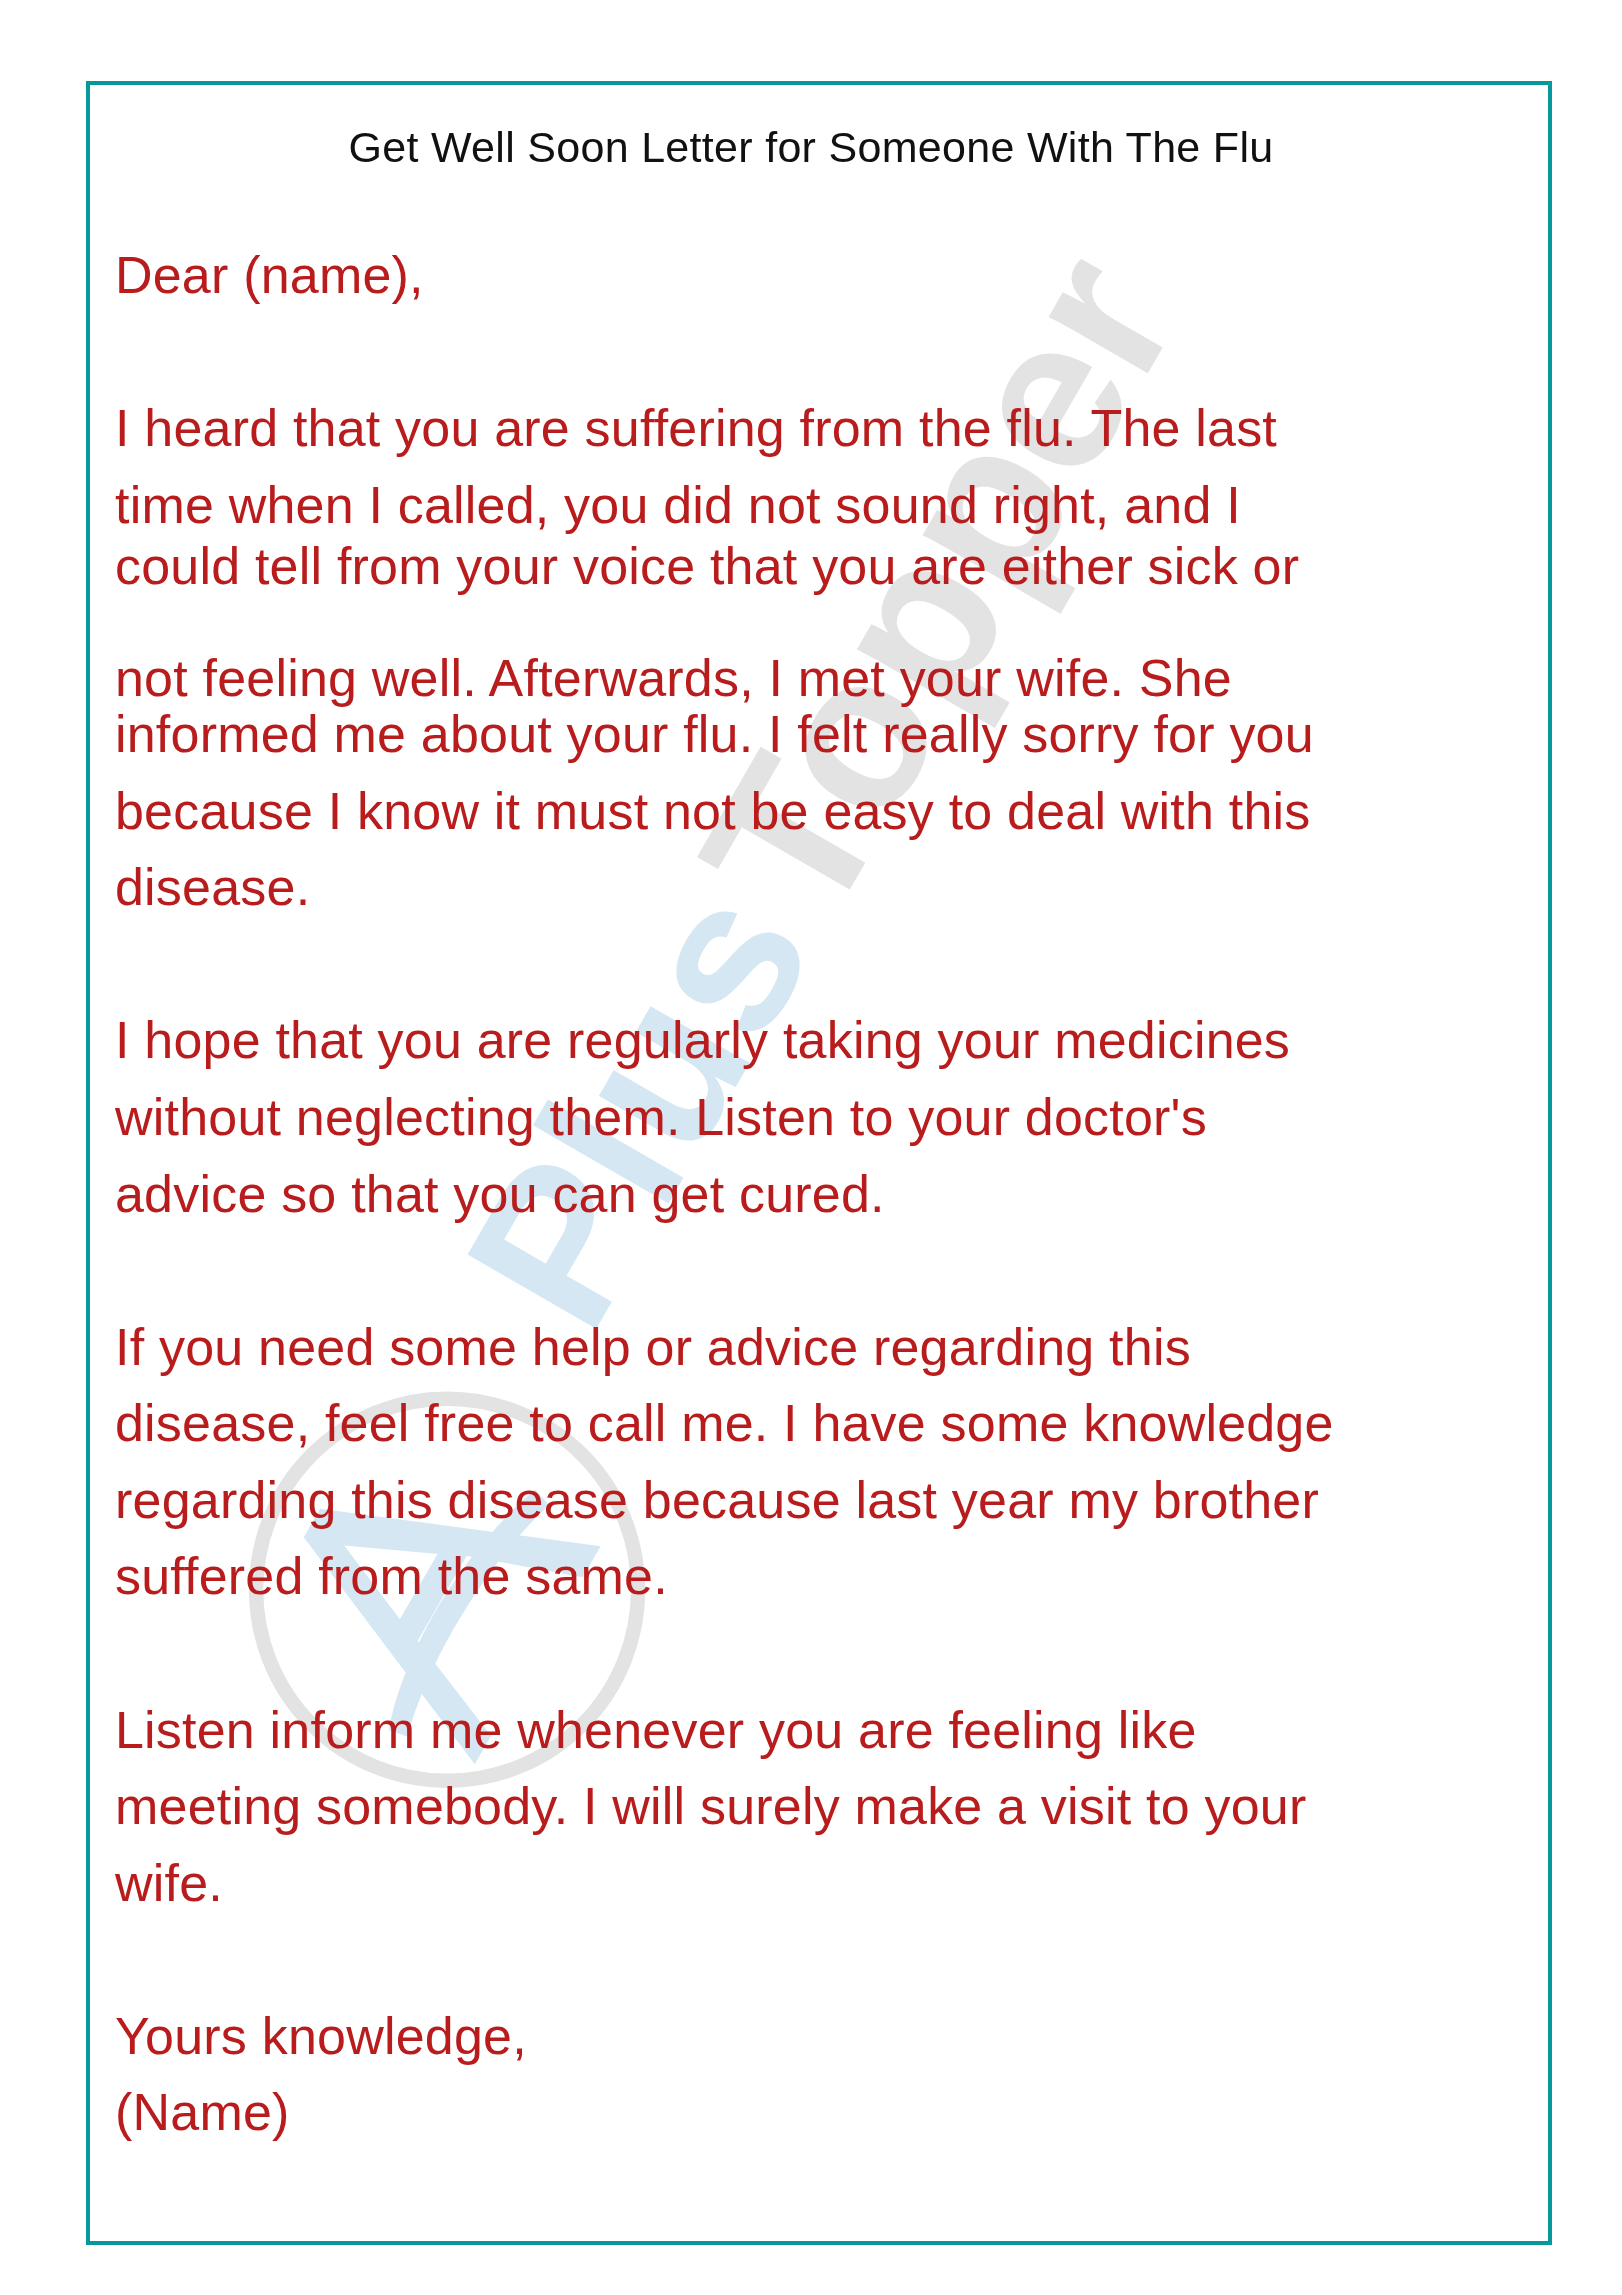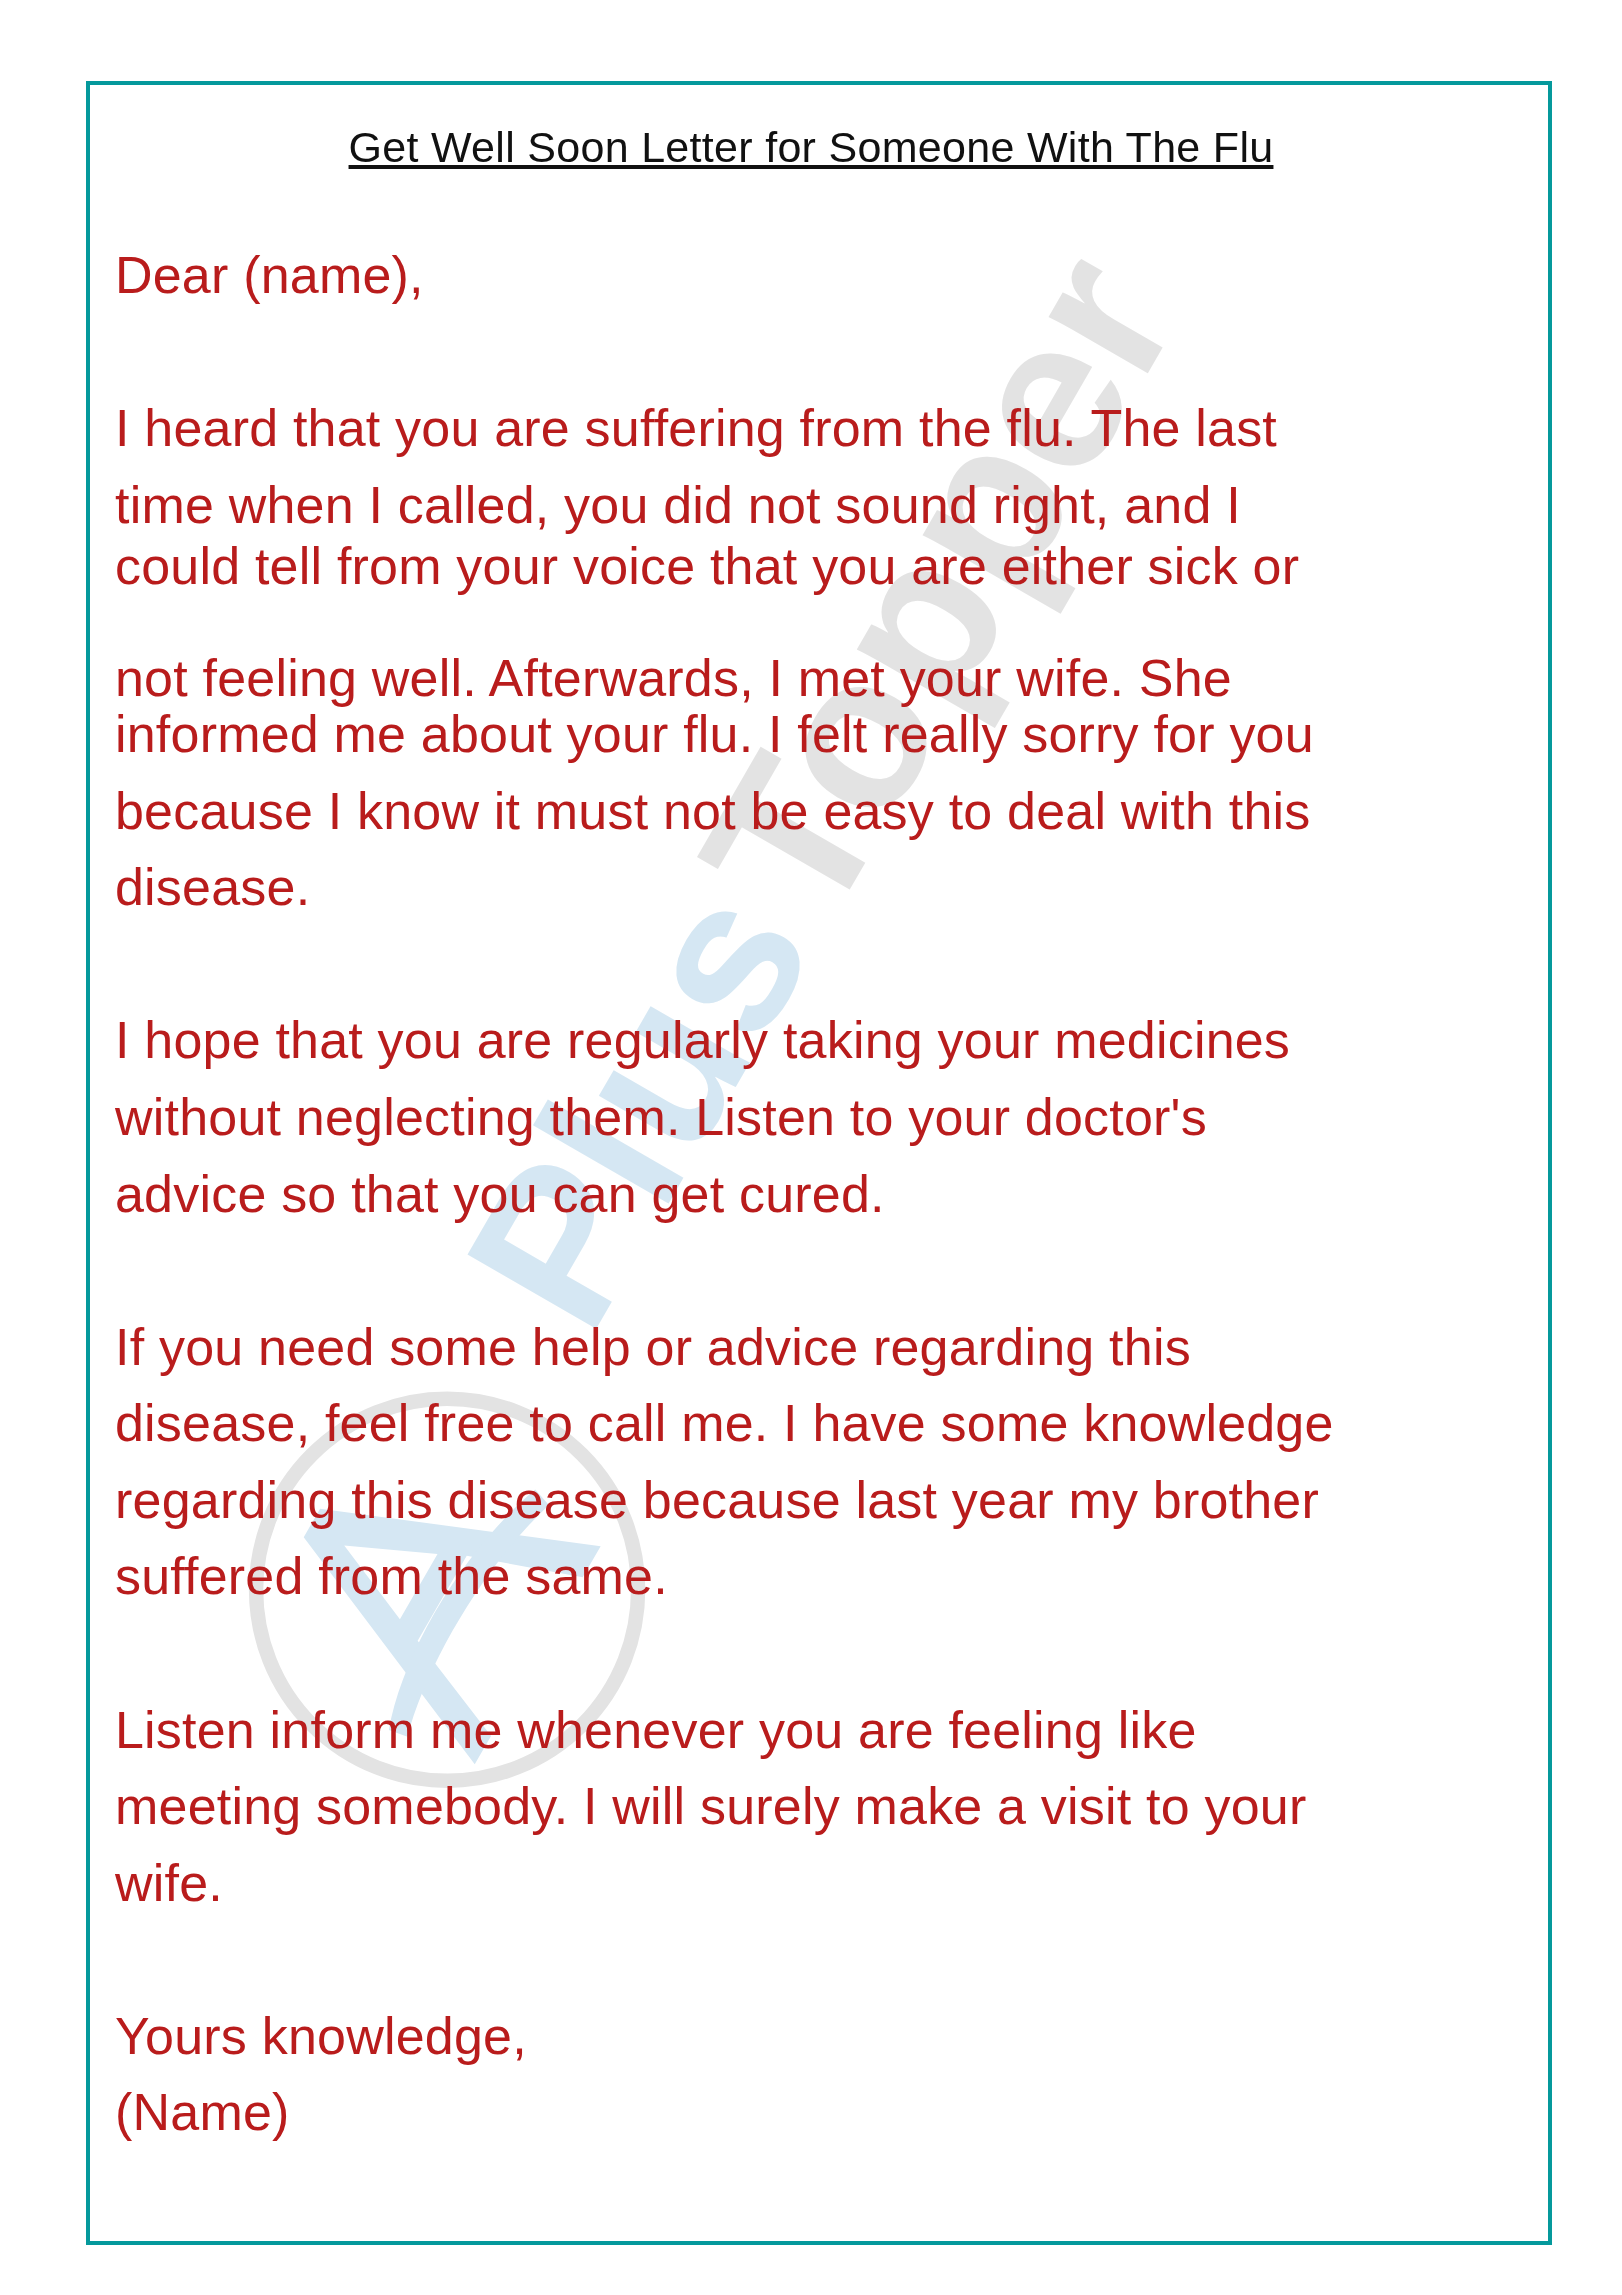--- a/index.html
+++ b/index.html
@@ -43,21 +43,20 @@
   .title {
     position: absolute;
     left: 0;
     width: 1392px;
     top: 118px;
     text-align: center;
     font-size: 43px;
     line-height: 59px;
     letter-spacing: 0.3px;
     color: #111111;
-    text-decoration: underline;
   }
   .letter-line {
     position: absolute;
     left: 0;
     font-size: 52px;
     line-height: 77px;
     white-space: nowrap;
     color: #b91c1c;
     letter-spacing: 0.2px;
   }

